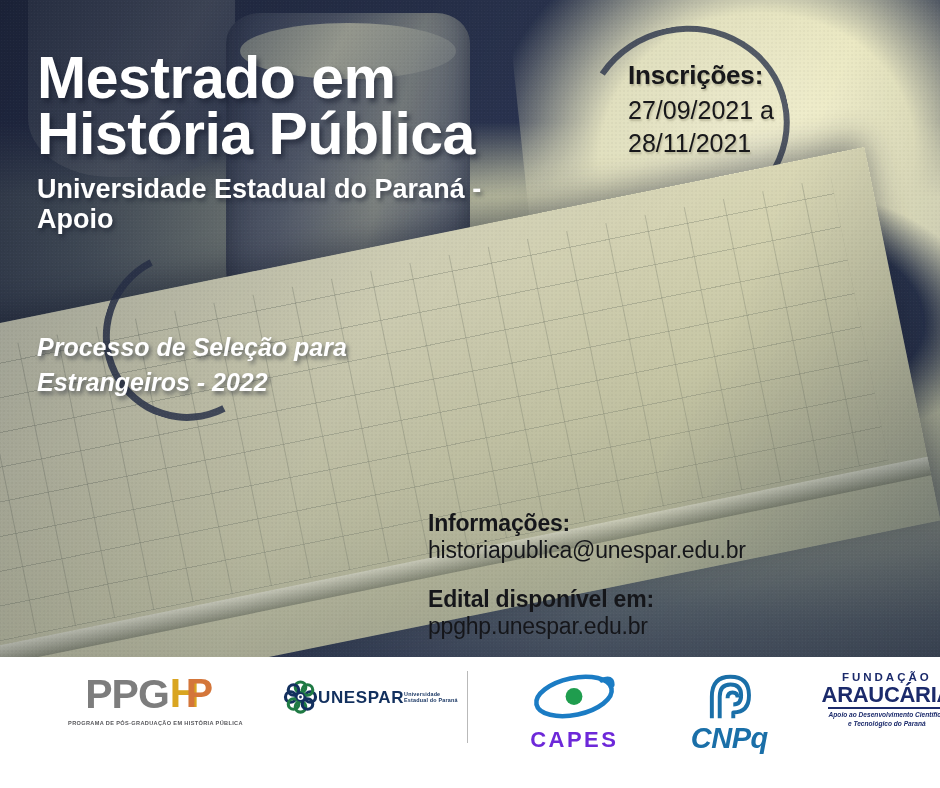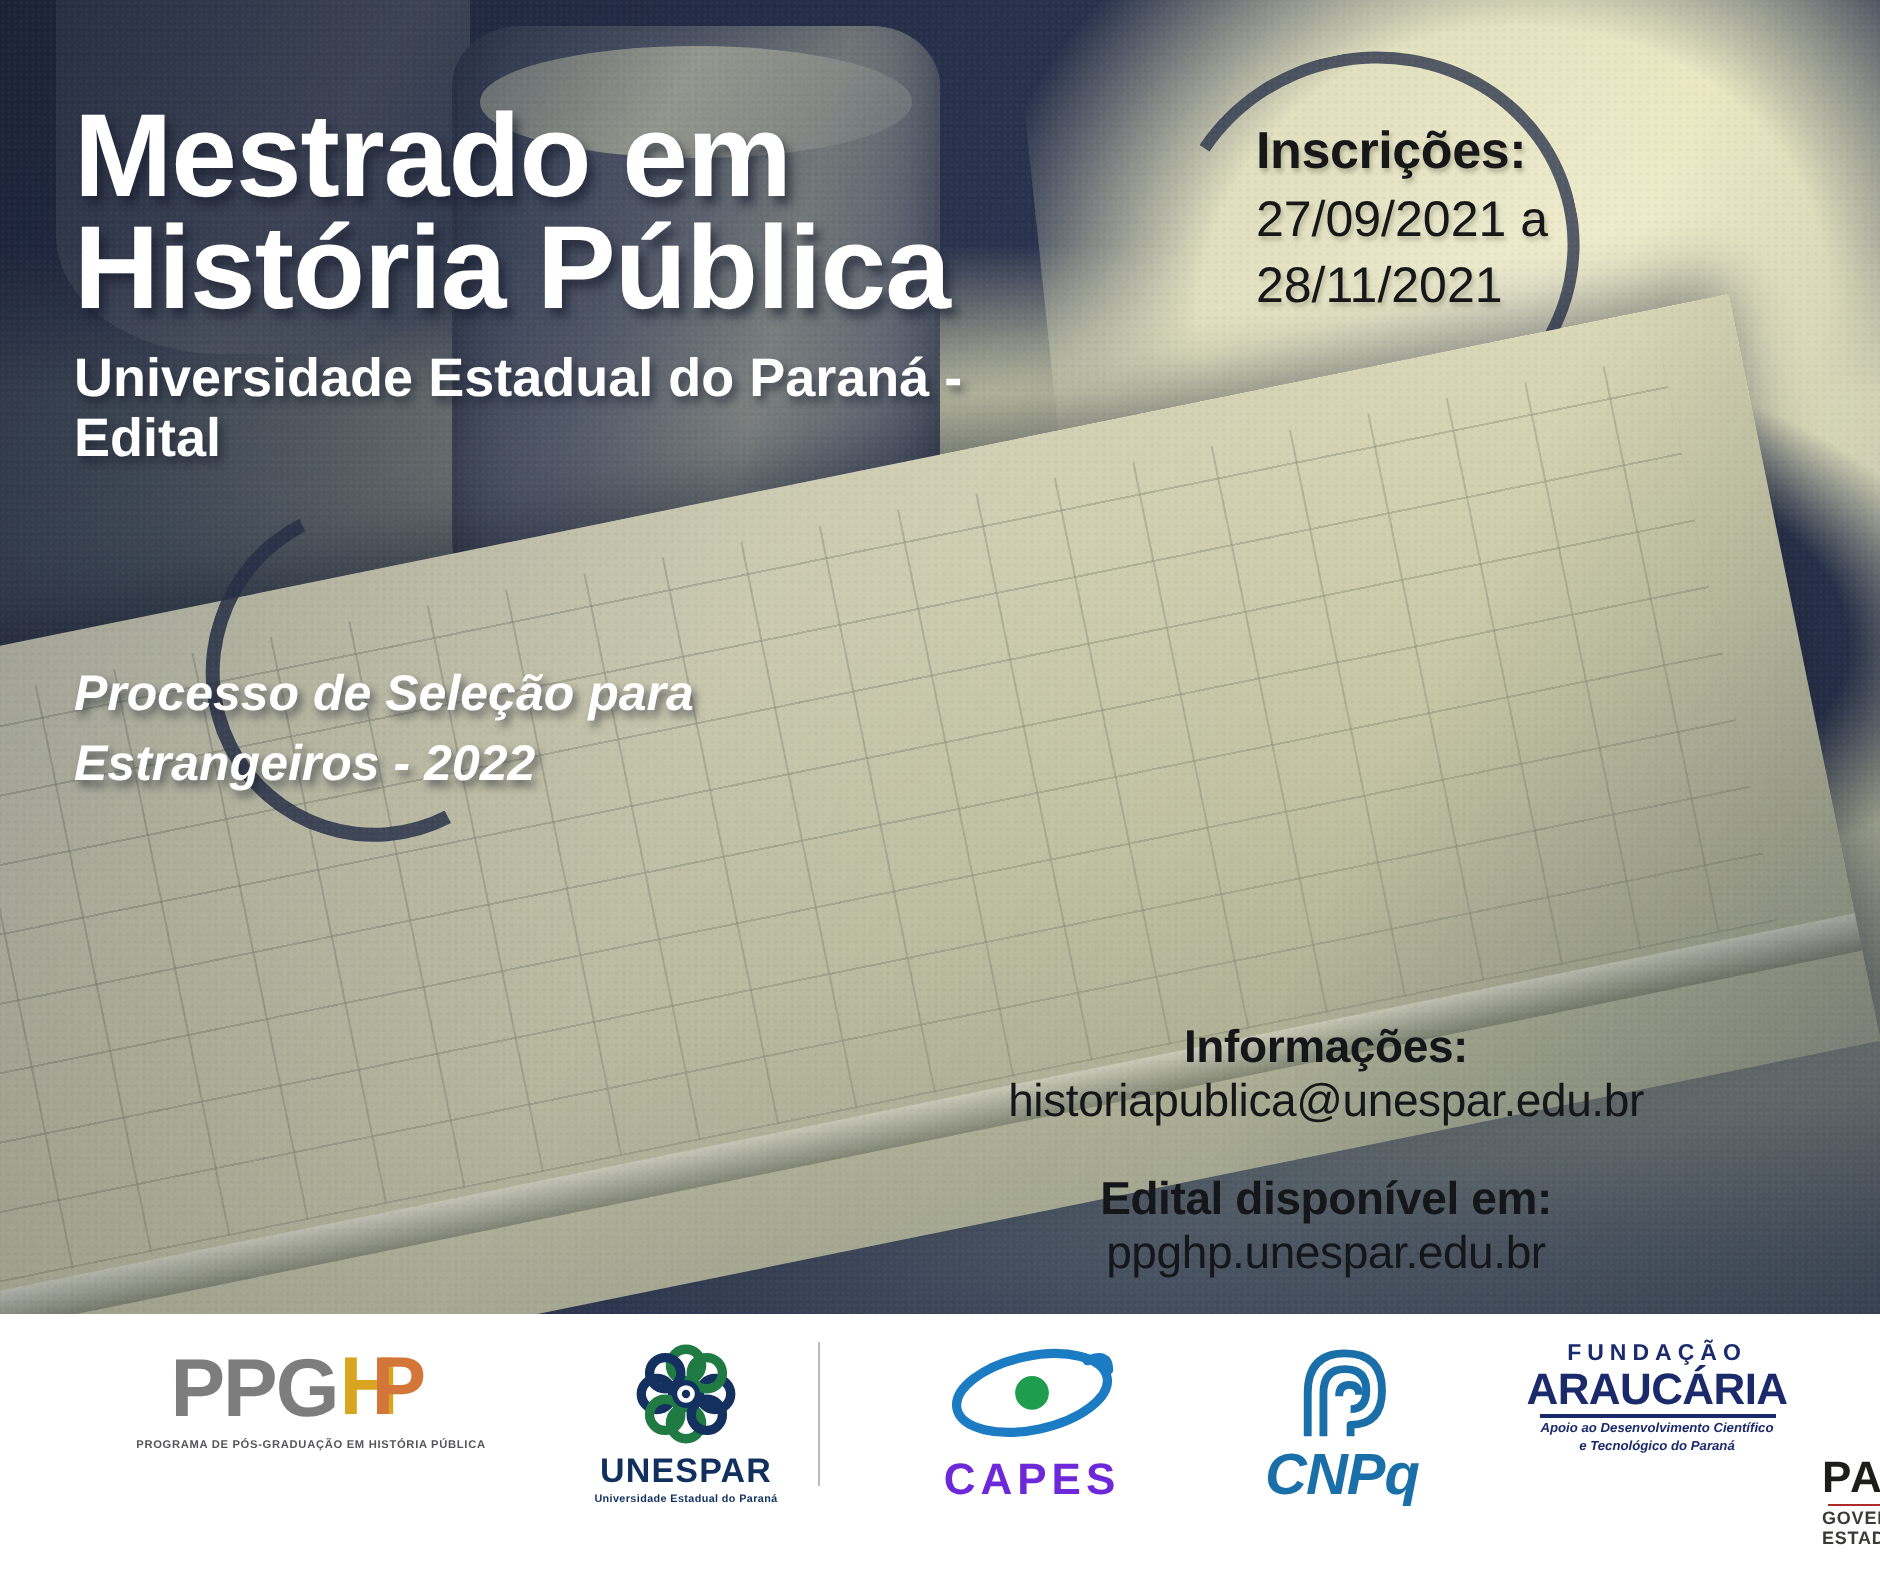--- a/index.html
+++ b/index.html
@@ -125,21 +125,21 @@
   .inscricoes {
     position:absolute; right:42px; top:60px; width:270px; text-align:left;
     color:#17171a;
   }
   .insc-label { font-size:26px; font-weight:700; letter-spacing:-.2px;
                 text-shadow:1px 2px 2px rgba(120,118,90,.45); }
   .insc-dates { font-size:25px; font-weight:400; line-height:1.30; margin-top:3px;
                 text-shadow:1px 2px 2px rgba(120,118,90,.40); }
 
   .info {
-    position:absolute; right:42px; top:510px; width:470px; text-align:center;
+    position:absolute; right:42px; top:510px; width:470px; text-align:left;
     color:#15161a;
   }
   .info-label { font-size:23px; font-weight:700; letter-spacing:-.2px; }
   .info-value { font-size:23px; font-weight:400; letter-spacing:-.2px; }
   .info-label.second { margin-top:22px; }
 
   
   .footer {
     position:absolute; left:0; bottom:0; width:940px; height:131px;
     background:#ffffff;
@@ -160,21 +160,21 @@
   .hp-p {
     position:absolute; left:16px; top:2px; font-size:41px; font-weight:700;
     color:#d4763a; line-height:1;
   }
   .ppghp-tag {
     margin-top:5px; font-size:5.6px; font-weight:700; color:#56565a;
     letter-spacing:.35px; white-space:nowrap;
   }
 
   
-  .unespar { flex:0 0 120px; flex-direction:column; }
+  .unespar { flex:0 0 120px; flex-direction:row; }
   .unespar-name { font-size:17px; font-weight:700; color:#12305e; letter-spacing:.6px; margin-top:3px; }
   .unespar-sub { font-size:5.4px; font-weight:700; color:#12305e; letter-spacing:.2px; margin-top:1px; }
 
   .divider { flex:0 0 1px; width:2px; height:72px; background:#b9b9b9; margin:0 26px 0 6px; }
 
   
   .capes { flex:0 0 160px; flex-direction:column; }
   .capes-name { font-size:22px; font-weight:700; color:#6d28d9; letter-spacing:2.5px; margin-top:2px; }
 
   
@@ -220,21 +220,21 @@
     <div class="grain"></div>
   </div>
 
   <div class="title-block">
     <div class="title">
       <div>Mestrado em</div>
       <div>História Pública</div>
     </div>
     <div class="subtitle">
       <div>Universidade Estadual do Paraná -</div>
-      <div>Edital</div>
+      <div>Apoio</div>
     </div>
   </div>
 
   <div class="process">
     <div>Processo de Seleção para</div>
     <div>Estrangeiros - 2022</div>
   </div>
 
   <div class="inscricoes">
     <div class="insc-label">Inscrições:</div>

